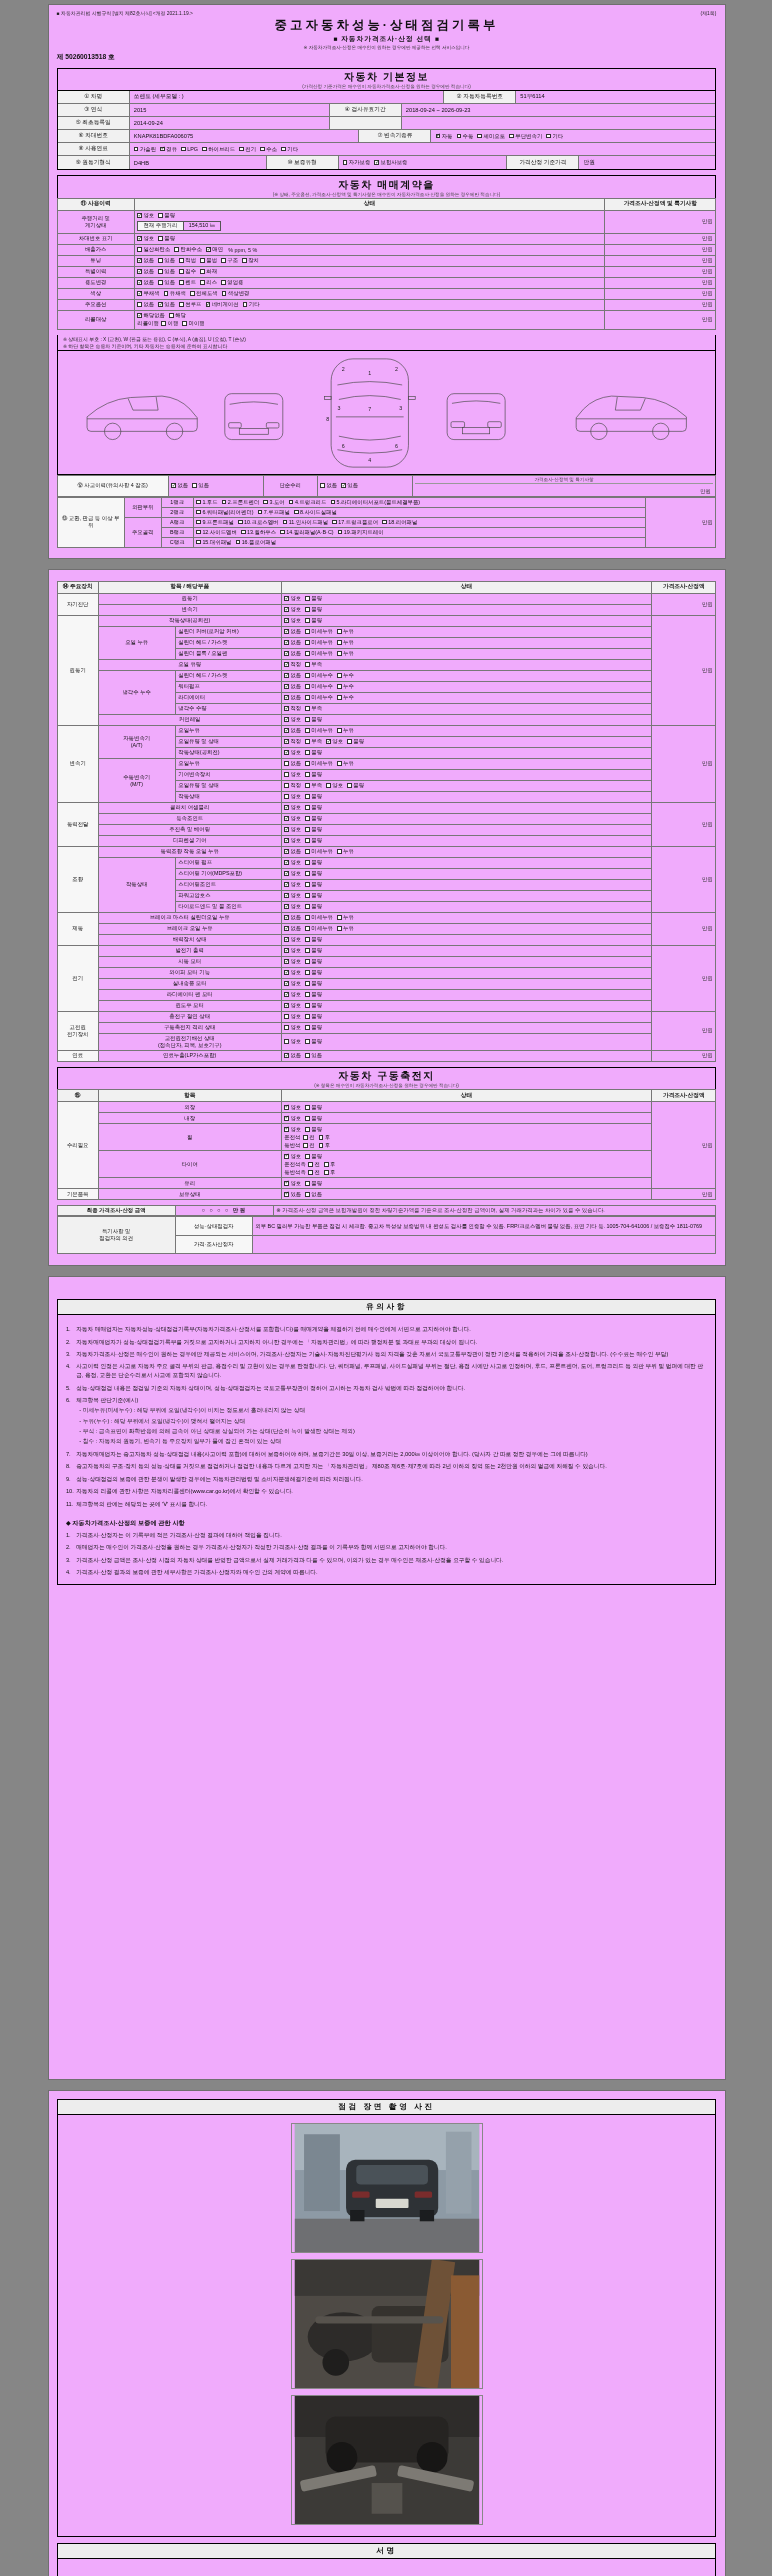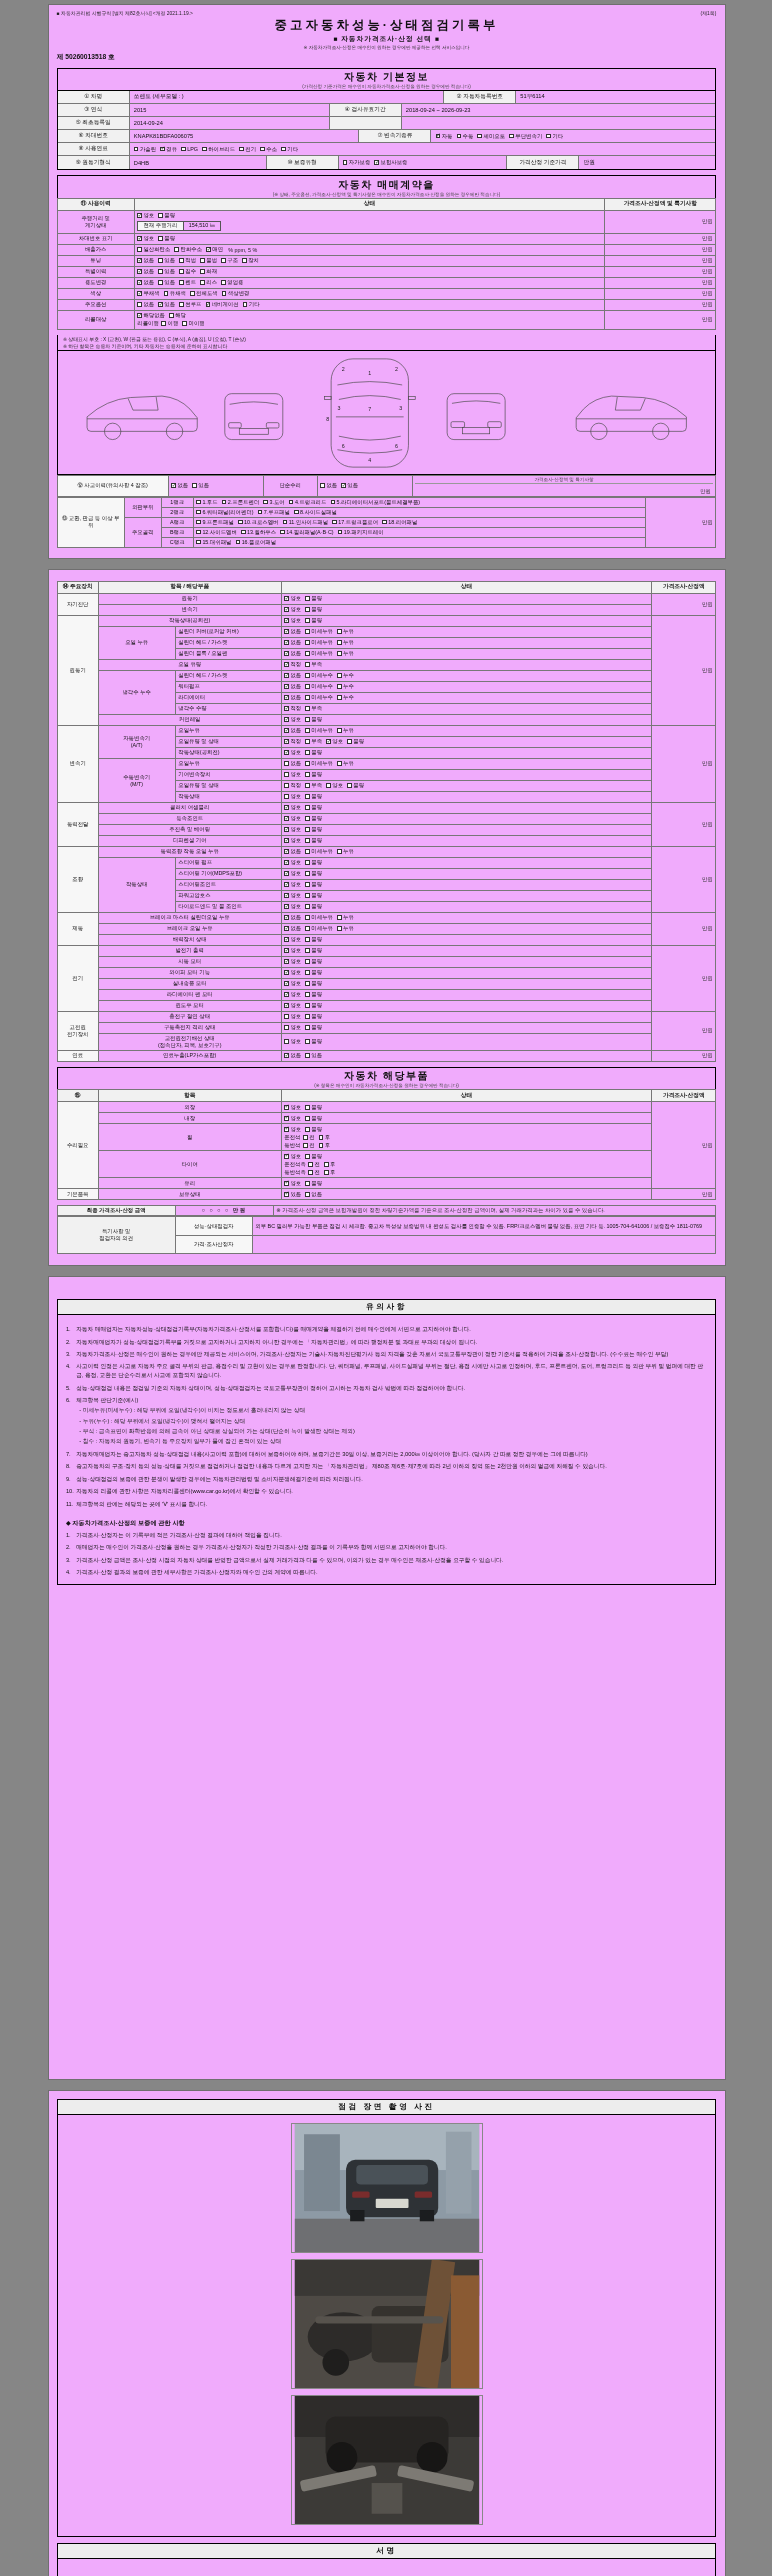--- a/index.html
+++ b/index.html
@@ -1371,21 +1371,21 @@
                   </span>
                 </div>
               </td>
               <td class="prc" rowspan="1">만원</td>
             </tr>
           </tbody>
         </table>
       </div>
     <div id="other-info" class="secwrap">
         <div class="sechead">
-          <div class="sectitle">자동차 해당부품</div>
+          <div class="sectitle">자동차 구동축전지</div>
           <div class="secnote">(※ 항목은 매수인이 자동차가격조사·산정을 원하는 경우에만 적습니다)</div>
         </div>
         <table class="ftab">
           <colgroup>
             <col style="width:41px">
             <col style="width:77px">
             <col style="width:106px">
             <col>
             <col style="width:64px">
           </colgroup>

